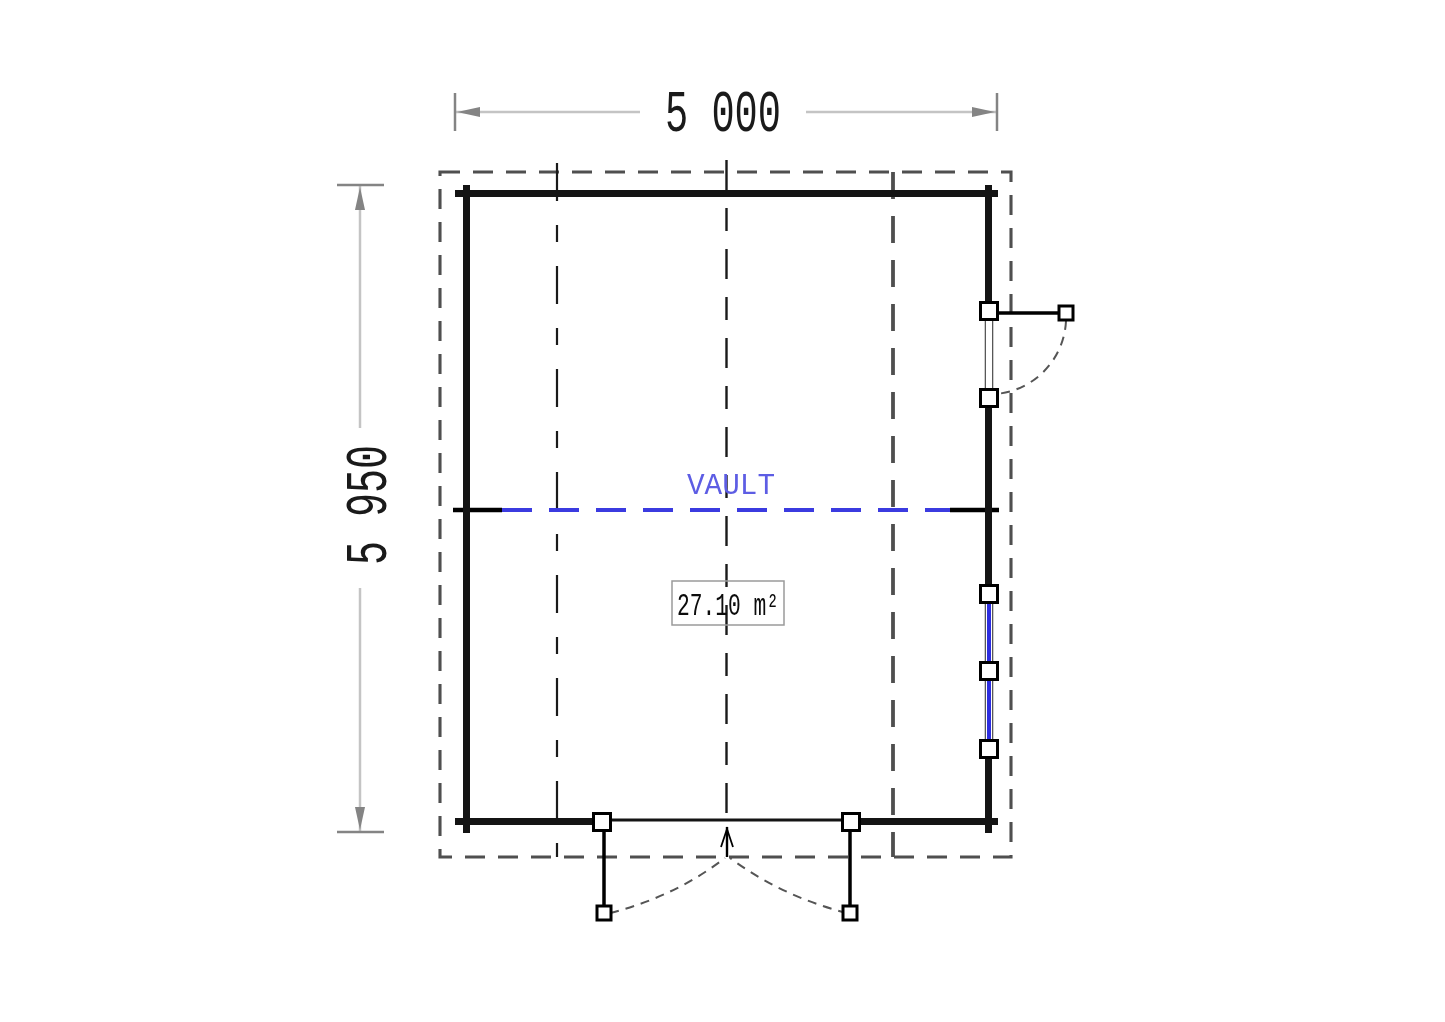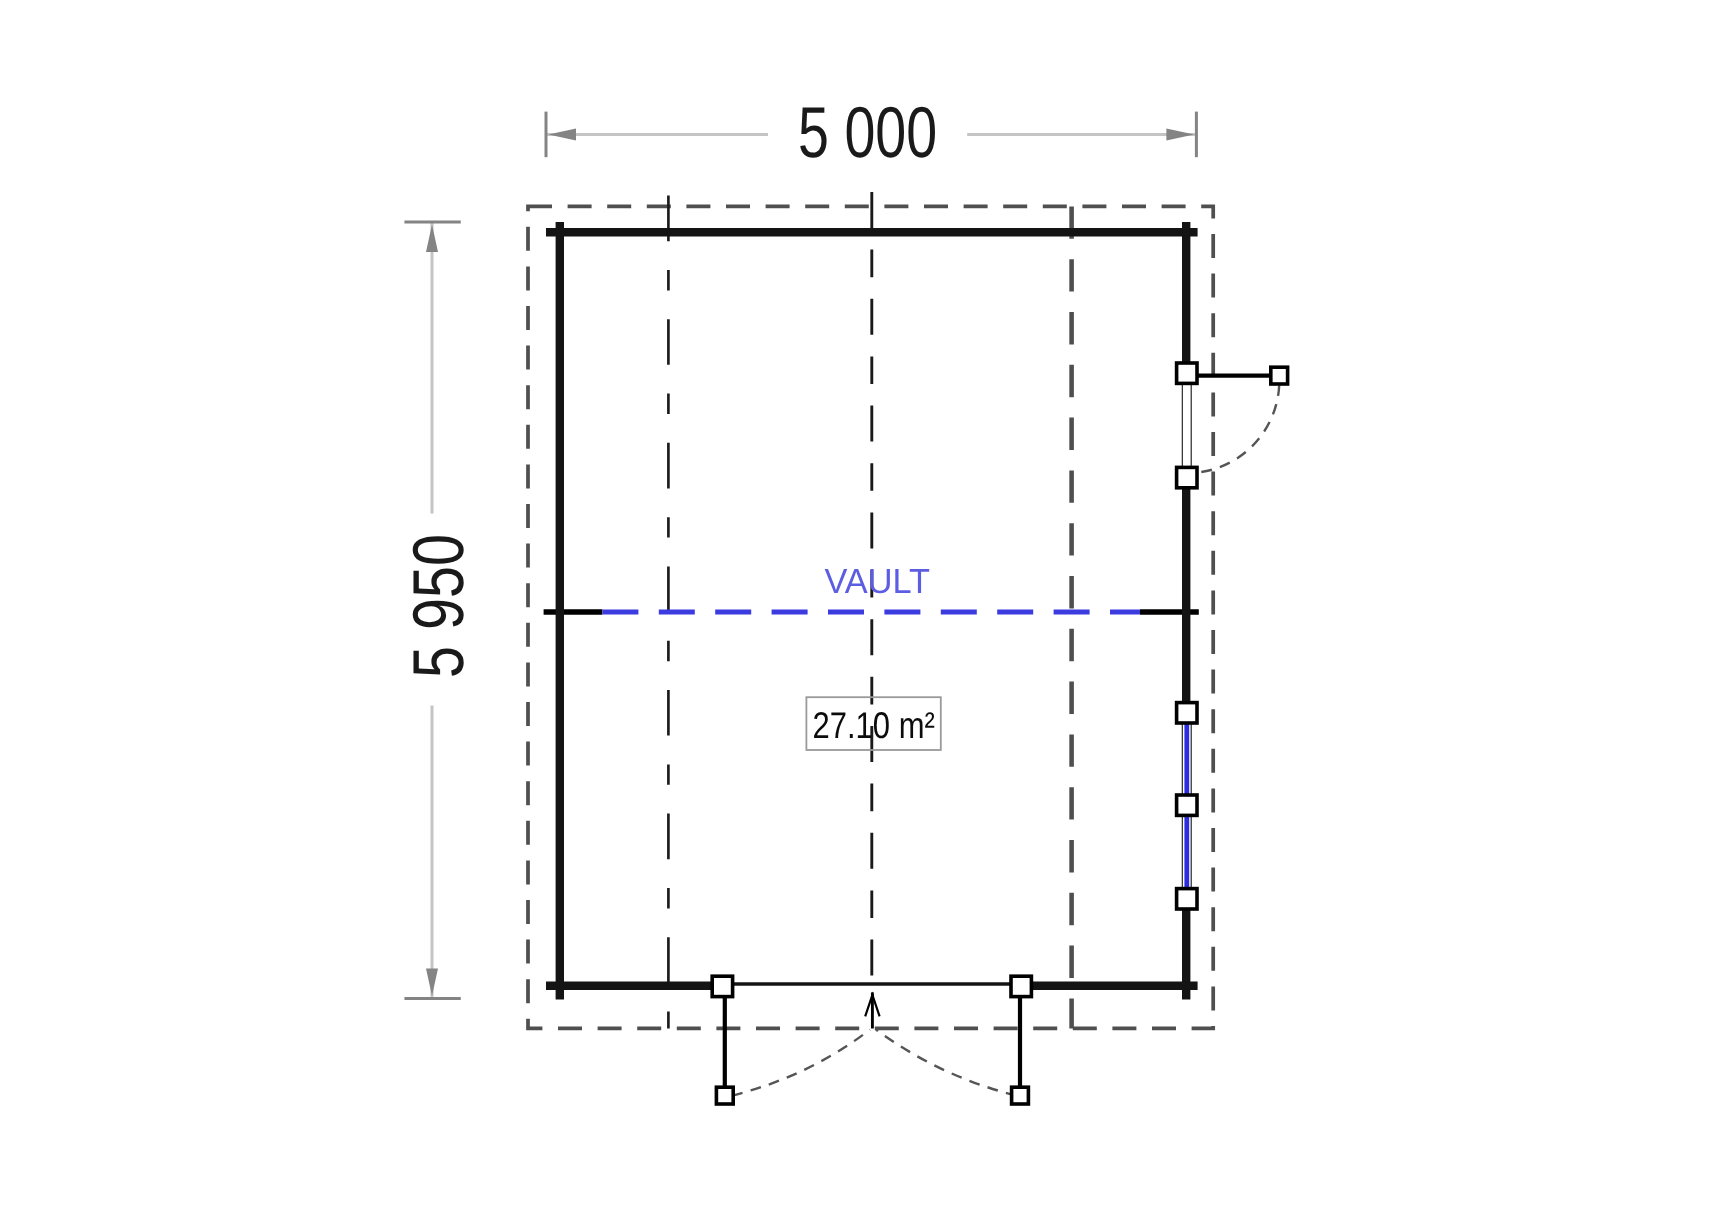--- a/index.html
+++ b/index.html
@@ -1,20 +1,20 @@
 <!DOCTYPE html>
 <html style="--background: #ffffff; --wall: #141414; --vault-line: #3b3be0; --vault-text: #5d5de4; --window-glass: #2d2de0; --dimension-line: #c4c4c4; --dimension-tick: #848484; --dimension-text: #1a1a1a; --overhang-dash: #4f4f4f; --swing-arc: #555555; --area-box-border: #9a9a9a;"><head>
 <meta charset="utf-8">
 <style>
   html,body{margin:0;padding:0;background:#fff;}
   #canvas{
     position:relative;
     width:1445px;height:972px;
     background:var(--background,#fff);
-    font-family:Liberation Sans, sans-serif;
+    font-family:Liberation Mono, monospace;
     overflow:hidden;
   }
   svg{position:absolute;left:0;top:0;}
 
   .wall{stroke:var(--wall,#141414);stroke-width:7;}
   .threshold{stroke:var(--wall,#141414);stroke-width:3;}
   .jamb{stroke:#3a3a3a;stroke-width:1.1;}
   .boundary{fill:none;stroke:var(--overhang-dash,#4f4f4f);stroke-width:3.1;stroke-dasharray:20 13;}
   .purlin-left{stroke:#1a1a1a;stroke-width:2.2;stroke-dasharray:38 24 17 24;}
   .ridge{stroke:#1a1a1a;stroke-width:2.4;stroke-dasharray:30 18 23 18;}

